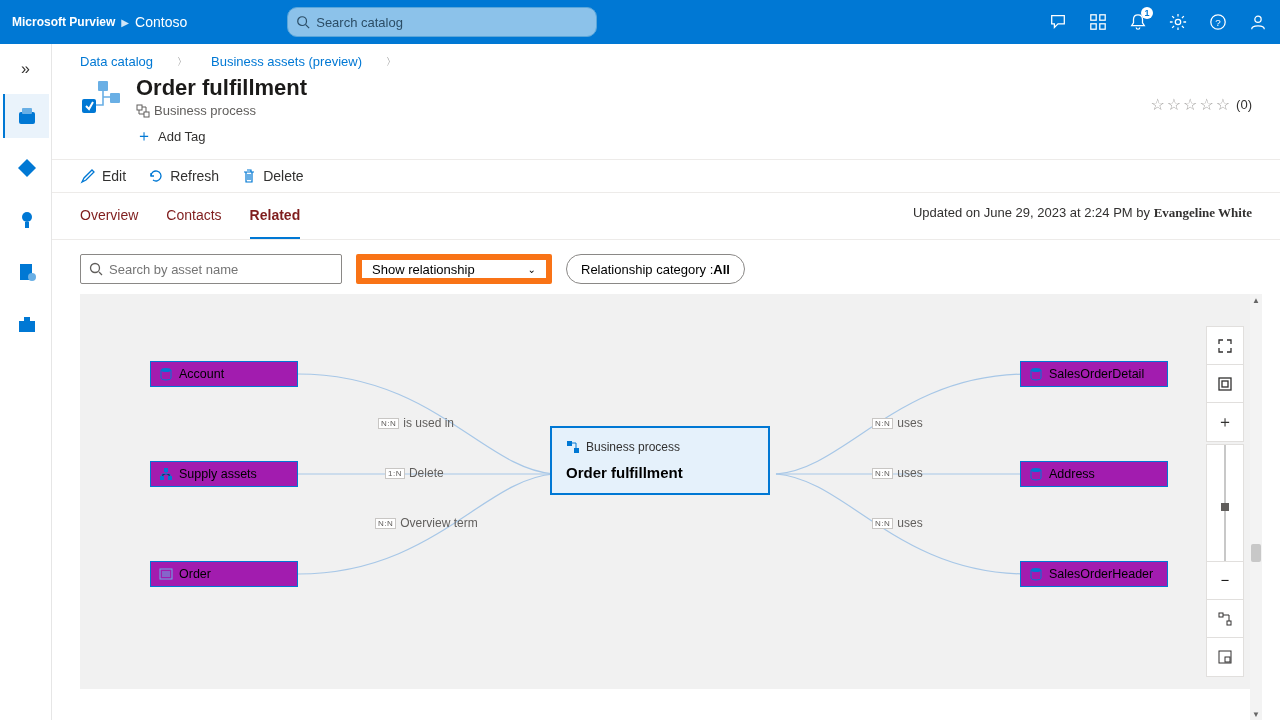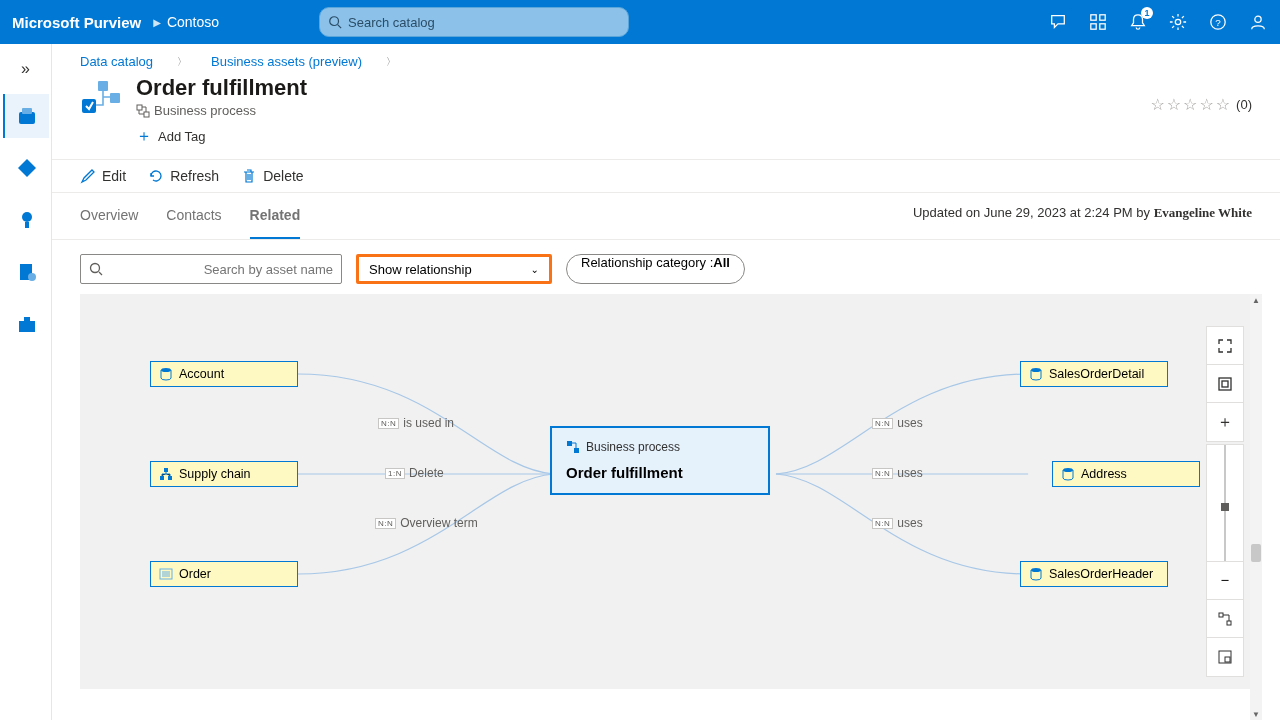--- a/index.html
+++ b/index.html
@@ -1,20 +1,20 @@
 <!DOCTYPE html>
 <html><head>
 <meta charset="utf-8">
 <style>
 * { box-sizing: border-box; margin: 0; padding: 0; font-family: "Segoe UI", Arial, sans-serif; }
 html, body { width: 1280px; height: 720px; overflow: hidden; background: #fff; }
 
 
 .header { height: 44px; background: #0078d4; color: #fff; display: flex; align-items: center; padding: 0 12px; }
-.brand { font-size: 15px; font-weight: 600; margin-right: 6px; }
+.brand { font-size: 12px; font-weight: 600; }
 .brand-caret { margin: 0 6px; font-size: 10px; color: #cfe6f7; }
 .org { font-size: 14px; }
 .search-wrap { margin-left: 100px; width: 310px; height: 30px; background: #8cc2ea; border: 1px solid #5aa6da; border-radius: 10px; display: flex; align-items: center; padding: 0 8px; }
 .search-wrap svg { margin-right: 6px; }
 .search-wrap input { flex: 1; background: transparent; border: none; outline: none; font-size: 13px; color: #2b4d66; }
 .search-wrap input::placeholder { color: #2b4d66; }
 .header-icons { margin-left: auto; display: flex; gap: 20px; align-items: center; }
 .hicon { width: 20px; height: 20px; display: flex; align-items: center; justify-content: center; cursor: pointer; position: relative; }
 .badge { position: absolute; top: -5px; right: -5px; background: #fff; color: #0078d4; border-radius: 8px; font-size: 9px; font-weight: 700; min-width: 12px; height: 12px; display:flex; align-items:center; justify-content:center; padding:0 2px;}
 
@@ -35,30 +35,30 @@
 .title-block h1 { font-size: 22px; font-weight: 600; color: #1b1a19; }
 .subtype { font-size: 13px; color: #605e5c; display:flex; align-items:center; gap:4px; margin-top:2px;}
 .addtag { margin-top: 8px; font-size: 13px; color: #323130; display:flex; align-items:center; gap:6px; cursor:pointer; }
 .stars { margin-left: auto; display:flex; align-items:center; gap:2px; color:#a19f9d; font-size:16px; margin-top:20px;}
 .stars .count { font-size:13px; margin-left:4px; color:#323130;}
 
 .actionbar { border-top:1px solid #edebe9; border-bottom:1px solid #edebe9; padding: 8px 28px; display:flex; gap:22px; }
 .abtn { display:flex; align-items:center; gap:6px; font-size:14px; color:#323130; cursor:pointer; }
 
 .tabs-row { display:flex; align-items:center; padding: 0 28px; border-bottom:1px solid #edebe9; }
-.tab { padding: 14px 0; margin-right: 28px; font-size:14px; color:#737373; cursor:pointer; border-bottom:2px solid transparent; }
+.tab { padding: 14px 0; margin-right: 28px; font-size:14px; color:#7f1d1d; cursor:pointer; border-bottom:2px solid transparent; }
 .tab.active { font-weight:600; border-bottom-color:#0078d4; }
 .updated { margin-left:auto; font-size:13px; color:#323130; padding-bottom:6px;}
 .updated .who { font-weight:600;font-family:Liberation Serif, serif; }
 
 .filters { display:flex; gap:14px; padding: 14px 28px 10px; align-items:center; }
 .searchbox { width:262px; height:30px; border:1px solid #8a8886; display:flex; align-items:center; padding:0 8px; gap:6px; border-radius:2px;}
-.searchbox input { border:none; outline:none; font-size:13px; flex:1;text-align:right; }
-.dd { width:196px; height:30px; border:3px solid #f97316; border-radius:2px; display:flex; align-items:center; padding:0 10px; font-size:13px; justify-content:space-between;}
-.chip { height:30px; border:1px solid #8a8886; border-radius:15px; display:flex; padding:0 14px; font-size:13px;}
+.searchbox input { border:none; outline:none; font-size:13px; flex:1; }
+.dd { width:196px; height:30px; border:6px solid #f97316; border-radius:2px; display:flex; align-items:center; padding:0 10px; font-size:13px; justify-content:space-between;}
+.chip { height:30px; border:1px solid #8a8886; border-radius:15px; display:flex; align-items:center; padding:0 14px; font-size:13px;}
 .chip .bold { font-weight:600; }
 
 .canvas-wrap { position:relative; flex:1; margin: 0 18px 0 28px; overflow:hidden; }
 .canvas-scroll { position:absolute; right:0; top:0; width:12px; height:100%; background:#f3f3f3; }
 .scroll-thumb { position:absolute; right:1px; top:250px; width:10px; height:18px; background:#c8c8c8; border-radius:2px;}
 .scroll-arrow { position:absolute; left:0; width:12px; height:12px; display:flex; align-items:center; justify-content:center; font-size:8px; color:#666;}
 .scroll-arrow.top{top:0;} .scroll-arrow.bot{bottom:0;}
 
 .canvas { position:absolute; left:0; top:0; right:12px; height: 395px; background:#f1f1f1;  }
 
@@ -66,21 +66,21 @@
 .toolpanel .tbtn { height:38px; border-bottom:1px solid #e1dfdd; display:flex; align-items:center; justify-content:center; font-size:16px; color:#323130; cursor:pointer;}
 .toolpanel .tbtn:last-child{border-bottom:none;}
 .tool-lower { position:absolute; right:6px; bottom:12px; width:38px; background:#fff; border:1px solid #e1dfdd; display:flex; flex-direction:column; }
 .tool-lower .tbtn{ height:38px; border-bottom:1px solid #e1dfdd; display:flex; align-items:center; justify-content:center; cursor:pointer;}
 .tool-lower .tbtn:last-child{border-bottom:none;}
 .tool-slider { position:absolute; right:6px; top:150px; width:38px; height:130px; background:#fff; border:1px solid #e1dfdd; display:flex; flex-direction:column; align-items:center;}
 .slider-track{flex:1; width:2px; background:#c8c8c8; position:relative;}
 .slider-thumb{position:absolute; left:-3px; top:58px; width:8px; height:8px; background:#605e5c;}
 
 
-.node { position:absolute; background:#fef9c3; border:1px solid #0078d4; font-size:12.5px; display:flex; align-items:center; gap:6px; padding: 0 8px; height:26px;}
+.node { position:absolute; background:#a21caf; border:1px solid #0078d4; font-size:12.5px; display:flex; align-items:center; gap:6px; padding: 0 8px; height:26px;}
 .node-icon { width:14px; height:14px; display:inline-flex; }
 .center-node { position:absolute; background:#e5f1fb; border:2px solid #0078d4; padding:12px 14px; width:220px;}
 .center-node .ctype { font-size:12px; color:#323130; display:flex; align-items:center; gap:6px;}
 .center-node .cname { font-size:15px; font-weight:600; margin-top:10px; }
 .edge-label { position:absolute; font-size:12px; color:#605e5c; display:flex; align-items:center; gap:4px;}
 .edge-label .card { background:#fff; border:1px solid #c8c6c4; font-size:8px; padding:0 2px; letter-spacing:0.5px; color:#605e5c;}
 svg.lines { position:absolute; left:0; top:0; width:100%; height:100%; pointer-events:none; }
 </style>
 </head>
 <body>
@@ -281,21 +281,21 @@
             </svg>
             <span>Account</span>
           </div>
         <div class="node" style="left:70px; top:167px; width:148px;">
             <svg class="node-icon" viewBox="0 0 14 14">
               <rect x="5" y="1" width="4" height="4" fill="#0078d4"></rect>
               <rect x="1" y="9" width="4" height="4" fill="#0078d4"></rect>
               <rect x="9" y="9" width="4" height="4" fill="#0078d4"></rect>
               <path d="M7 5 L7 7 M7 7 L3 7 L3 9 M7 7 L11 7 L11 9" stroke="#0078d4"></path>
             </svg>
-            <span>Supply chain</span>
+            <span>Supply assets</span>
           </div>
         <div class="node" style="left:70px; top:267px; width:148px;">
             <svg class="node-icon" viewBox="0 0 14 14">
               <rect x="1" y="2" width="12" height="10" fill="none" stroke="#69afe5"></rect>
               <line x1="3" y1="5" x2="11" y2="5" stroke="#69afe5"></line>
               <line x1="3" y1="7" x2="11" y2="7" stroke="#69afe5"></line>
               <line x1="3" y1="9" x2="11" y2="9" stroke="#69afe5"></line>
             </svg>
             <span>Order</span>
           </div>
@@ -338,21 +338,21 @@
             <span>uses</span>
           </div>
 
         <div class="node" style="left:940px; top:67px; width:148px;">
             <svg class="node-icon" viewBox="0 0 14 14">
               <ellipse cx="7" cy="3" rx="5" ry="2" fill="#0078d4"></ellipse>
               <path d="M2 3 L2 11 A5 2 0 0 0 12 11 L12 3" fill="none" stroke="#0078d4"></path>
             </svg>
             <span>SalesOrderDetail</span>
           </div>
-        <div class="node" style="left:940px; top:167px; width:148px;margin-left:32px;">
+        <div class="node" style="left:940px; top:167px; width:148px;">
             <svg class="node-icon" viewBox="0 0 14 14">
               <ellipse cx="7" cy="3" rx="5" ry="2" fill="#0078d4"></ellipse>
               <path d="M2 3 L2 11 A5 2 0 0 0 12 11 L12 3" fill="none" stroke="#0078d4"></path>
             </svg>
             <span>Address</span>
           </div>
         <div class="node" style="left:940px; top:267px; width:148px;">
             <svg class="node-icon" viewBox="0 0 14 14">
               <ellipse cx="7" cy="3" rx="5" ry="2" fill="#0078d4"></ellipse>
               <path d="M2 3 L2 11 A5 2 0 0 0 12 11 L12 3" fill="none" stroke="#0078d4"></path>

